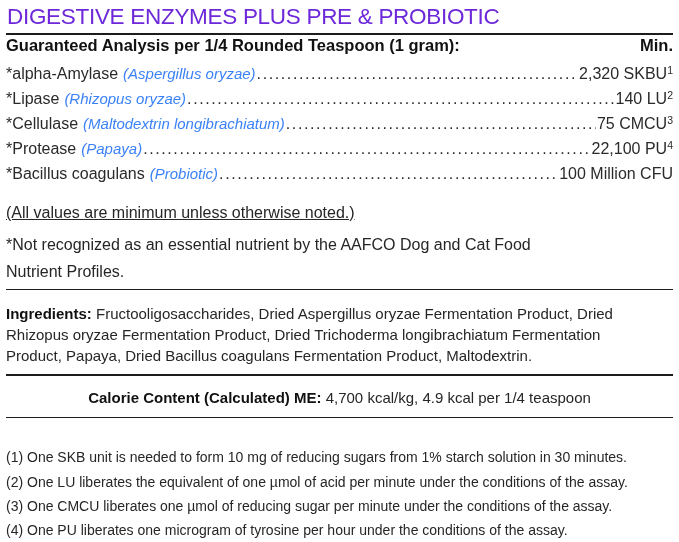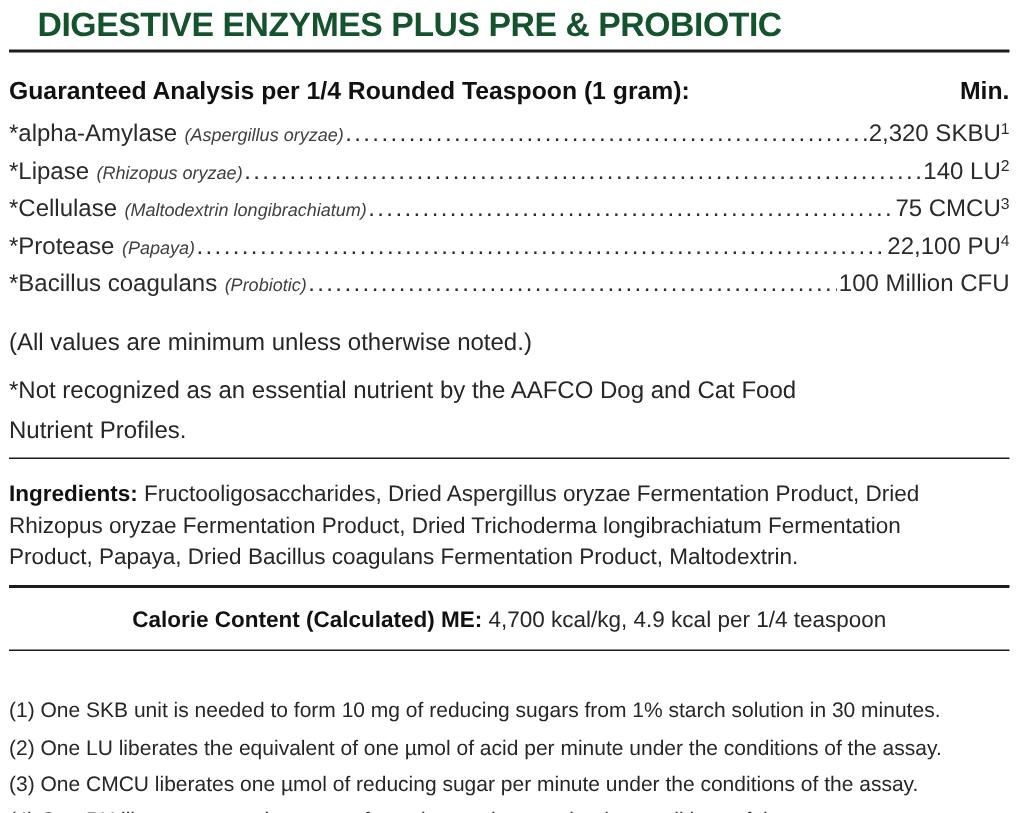--- a/index.html
+++ b/index.html
@@ -7,63 +7,62 @@
     width: 679px; height: 542px;
     background: #ffffff;
     overflow: hidden;
     font-family: "Liberation Sans", sans-serif;
     color: #262626;
   }
   .panel { padding: 4px 6px 0 6px; width: 679px; }
 
   .title {
     font-size: 22.5px;
-    font-weight: bold;
+    font-weight: normal;
     letter-spacing: -0.3px;
     line-height: 26px;
-    margin-left: 19px;
-    color: #14532d;
+    margin-left: 1px;
+    color: #6d28d9;
   }
 
   .rule {
     height: 1.6px;
     background: #1c1c1c;
     border: none;
     width: 100%;
   }
   .rule-1 { margin-top: 3px; }
   .rule-2 { margin-top: 4px; }
   .rule-3 { margin-top: 8px; }
   .rule-4 { margin-top: 10px; }
 
   .ga-heading {
     display: flex;
     justify-content: space-between;
     align-items: flex-start;
-    margin-top: 16px;
     font-size: 16.5px;
     font-weight: bold;
     color: #111;
     line-height: 21px;
   }
 
   .ga-rows { margin-top: 9px; }
   .ga-row {
     display: flex;
     align-items: baseline;
     height: 25px;
     font-size: 16px;
     white-space: nowrap;
   }
   .ga-name { color: #2a2a2a; }
   .ga-source {
     font-style: italic;
-    font-size: 12px;
+    font-size: 15px;
     margin-left: 5px;
-    color: #404040;
+    color: #3b82f6;
   }
   .ga-dots {
     flex: 1 1 auto;
     overflow: hidden;
     white-space: nowrap;
     letter-spacing: 1.6px;
     margin: 0 1px;
     color: #2a2a2a;
   }
   .ga-dots::after {
@@ -73,20 +72,21 @@
   .ga-value sup {
     font-size: 10.5px;
     line-height: 0;
     vertical-align: 5px;
   }
 
   .all-values-note {
     margin-top: 12px;
     font-size: 16px;
     line-height: 21px;
+    text-decoration: underline;
   }
   .aafco-note {
     margin-top: 8px;
     font-size: 16px;
     line-height: 27px;
     max-width: 560px;
   }
 
   .ingredients {
     margin-top: 13px;

